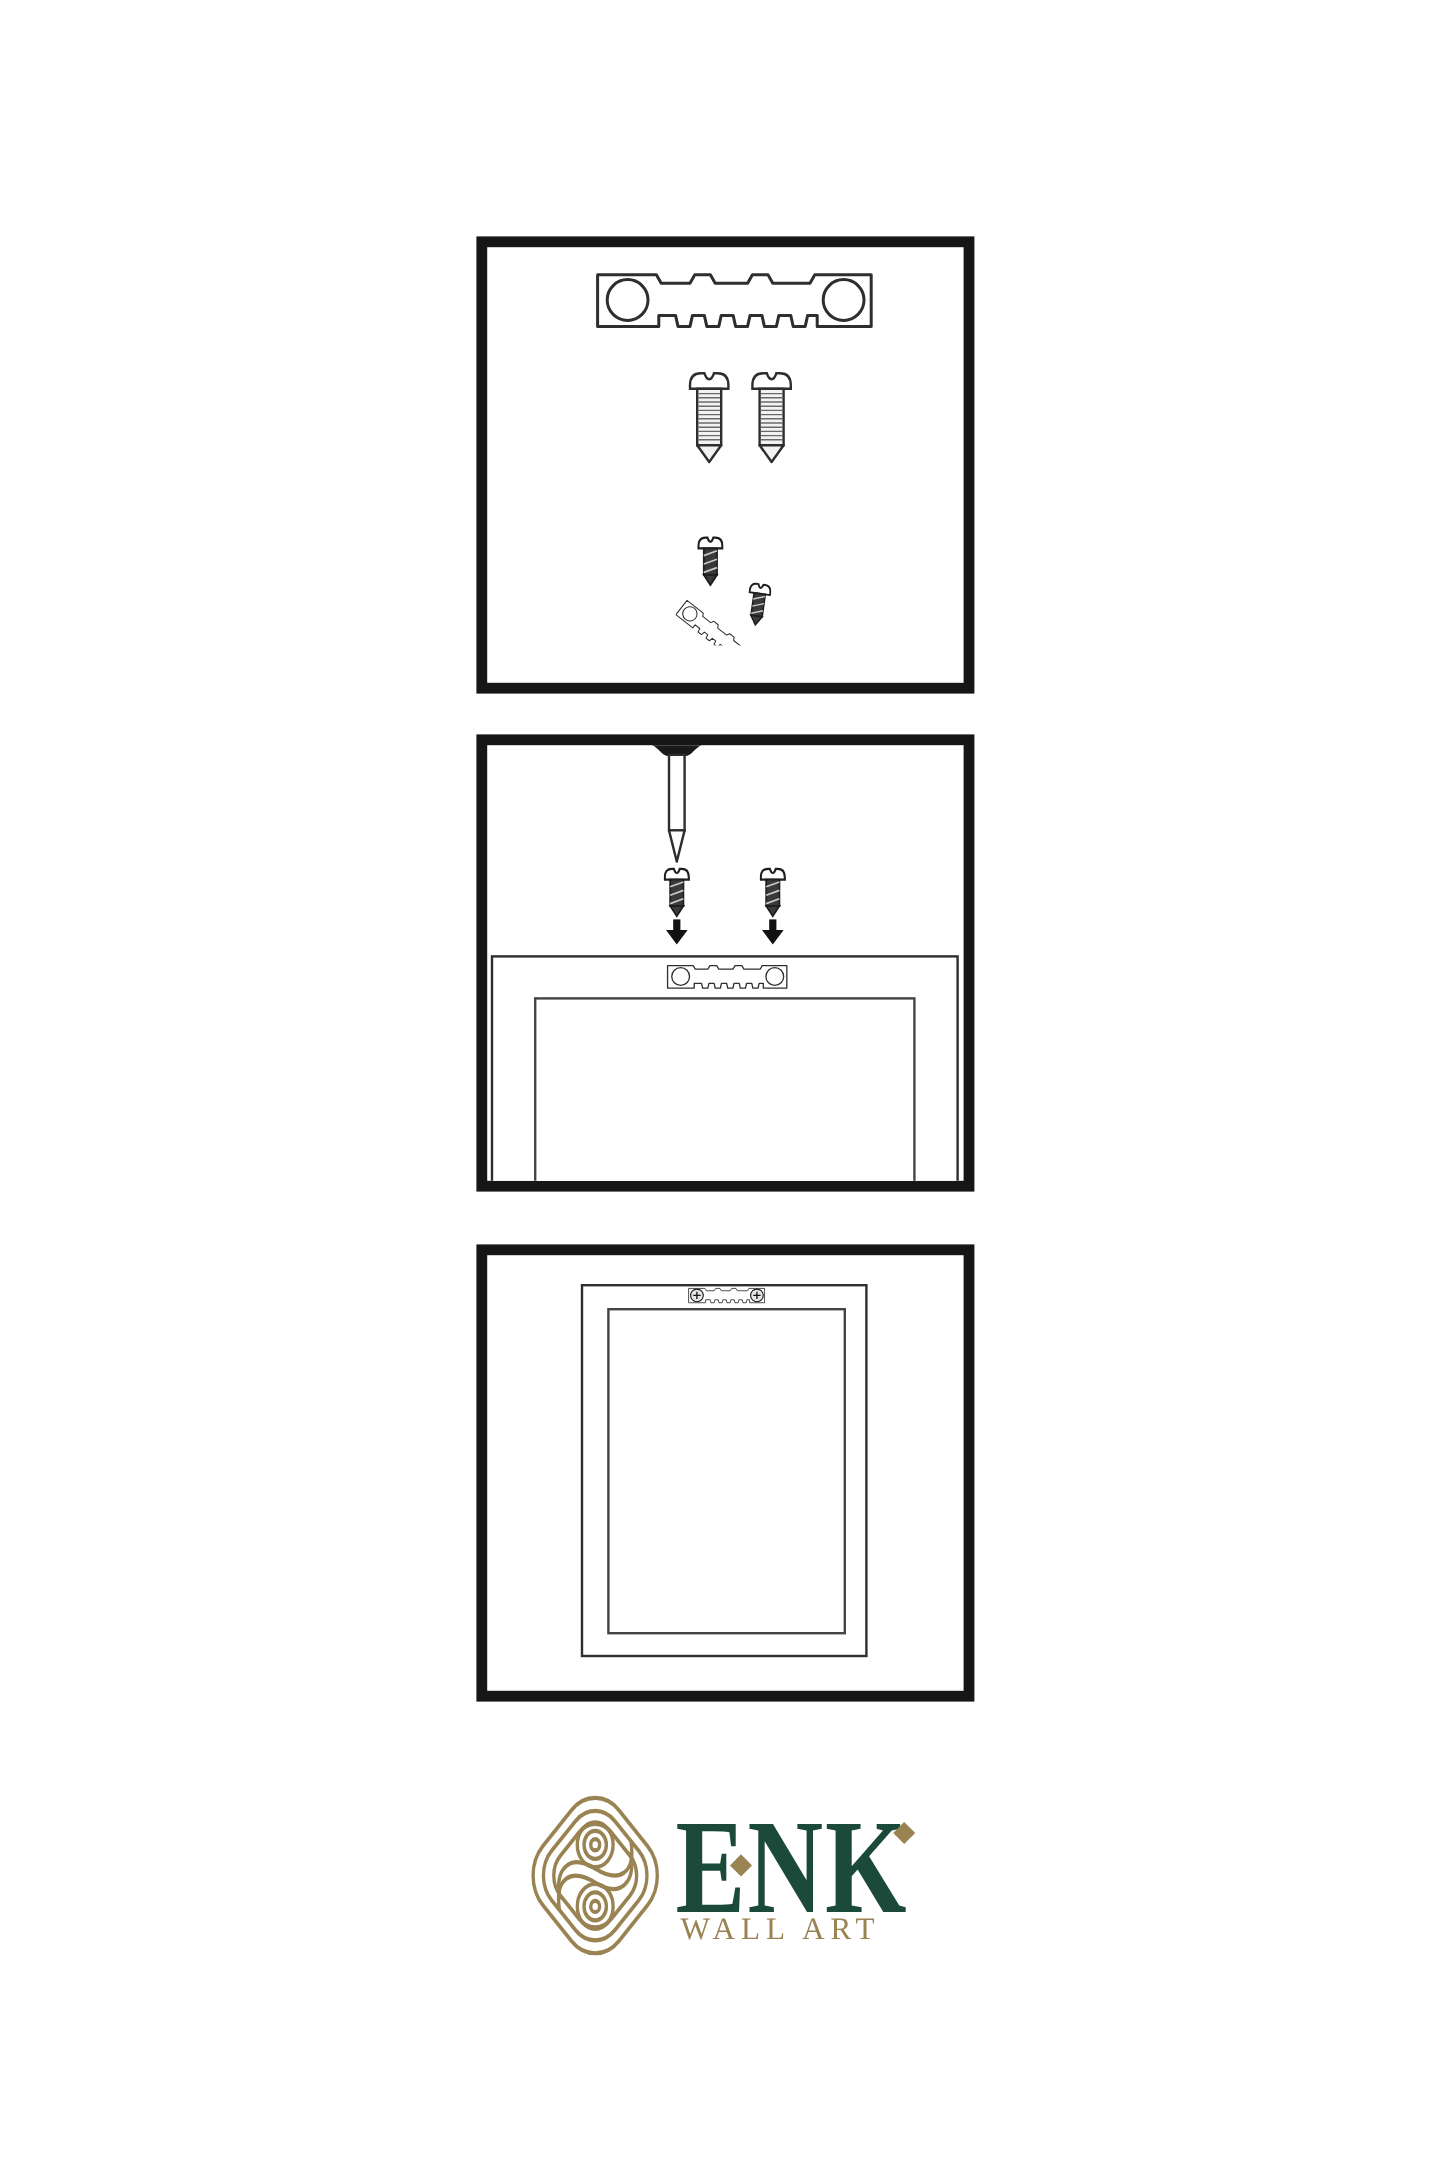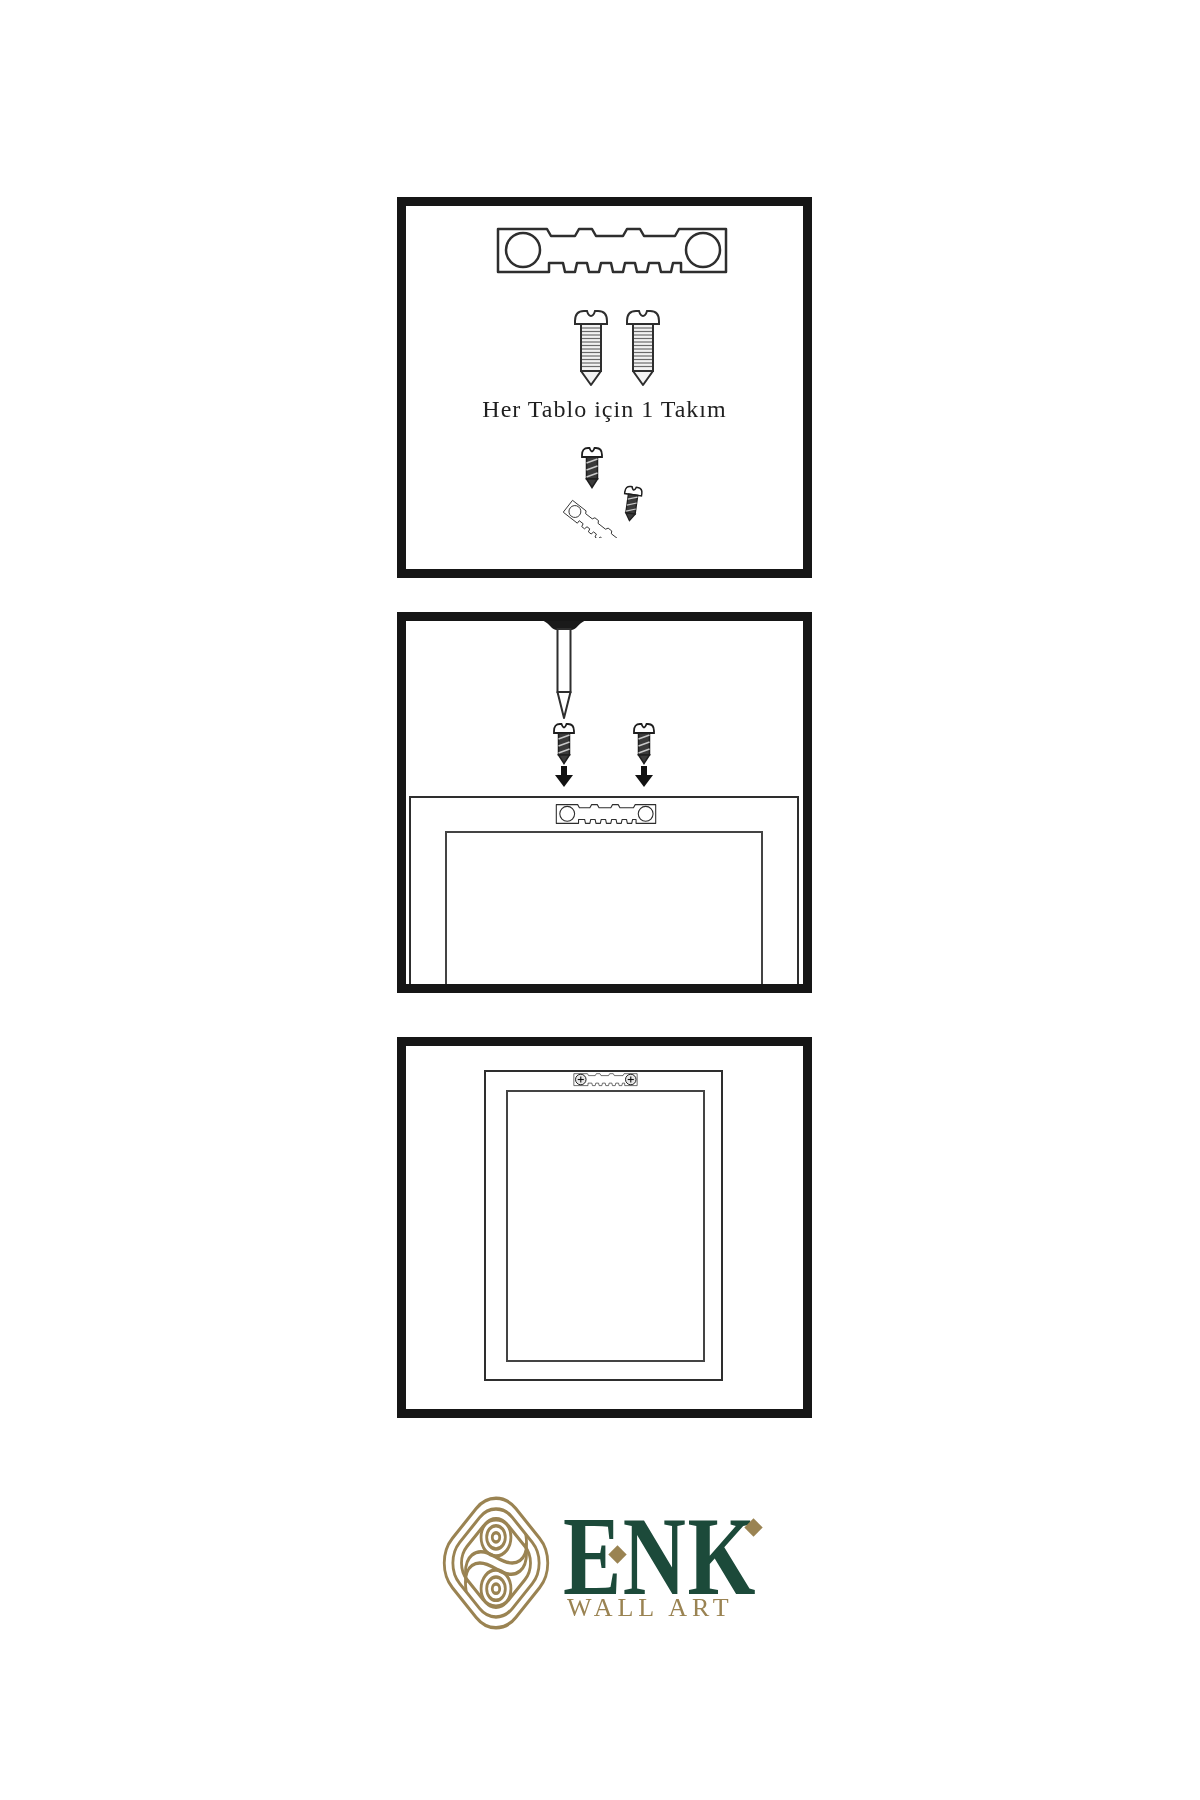--- a/index.html
+++ b/index.html
@@ -81,21 +81,20 @@
         <use href="#sawtooth-hanger"></use>
       </svg>
 
       <svg class="abs" style="left:167px;top:101px;" width="36" height="80" viewBox="0 0 36 80">
           <use href="#light-screw"></use>
         </svg>
       <svg class="abs" style="left:219px;top:101px;" width="36" height="80" viewBox="0 0 36 80">
           <use href="#light-screw"></use>
         </svg>
 
-      <div class="instruction-text">Her Tablo için 1 Takım</div>
 
       <svg class="abs" style="left:157px;top:240px;" width="104" height="92" viewBox="0 0 104 92">
         <g transform="translate(10,52) rotate(38)">
           <svg width="82" height="19.3" viewBox="0 0 234 55">
               <use href="#sawtooth-hanger"></use>
             </svg>
         </g>
         <g transform="translate(18,0)">
           <svg width="22" height="43" viewBox="0 0 22 43">
               <use href="#dark-screw"></use>

